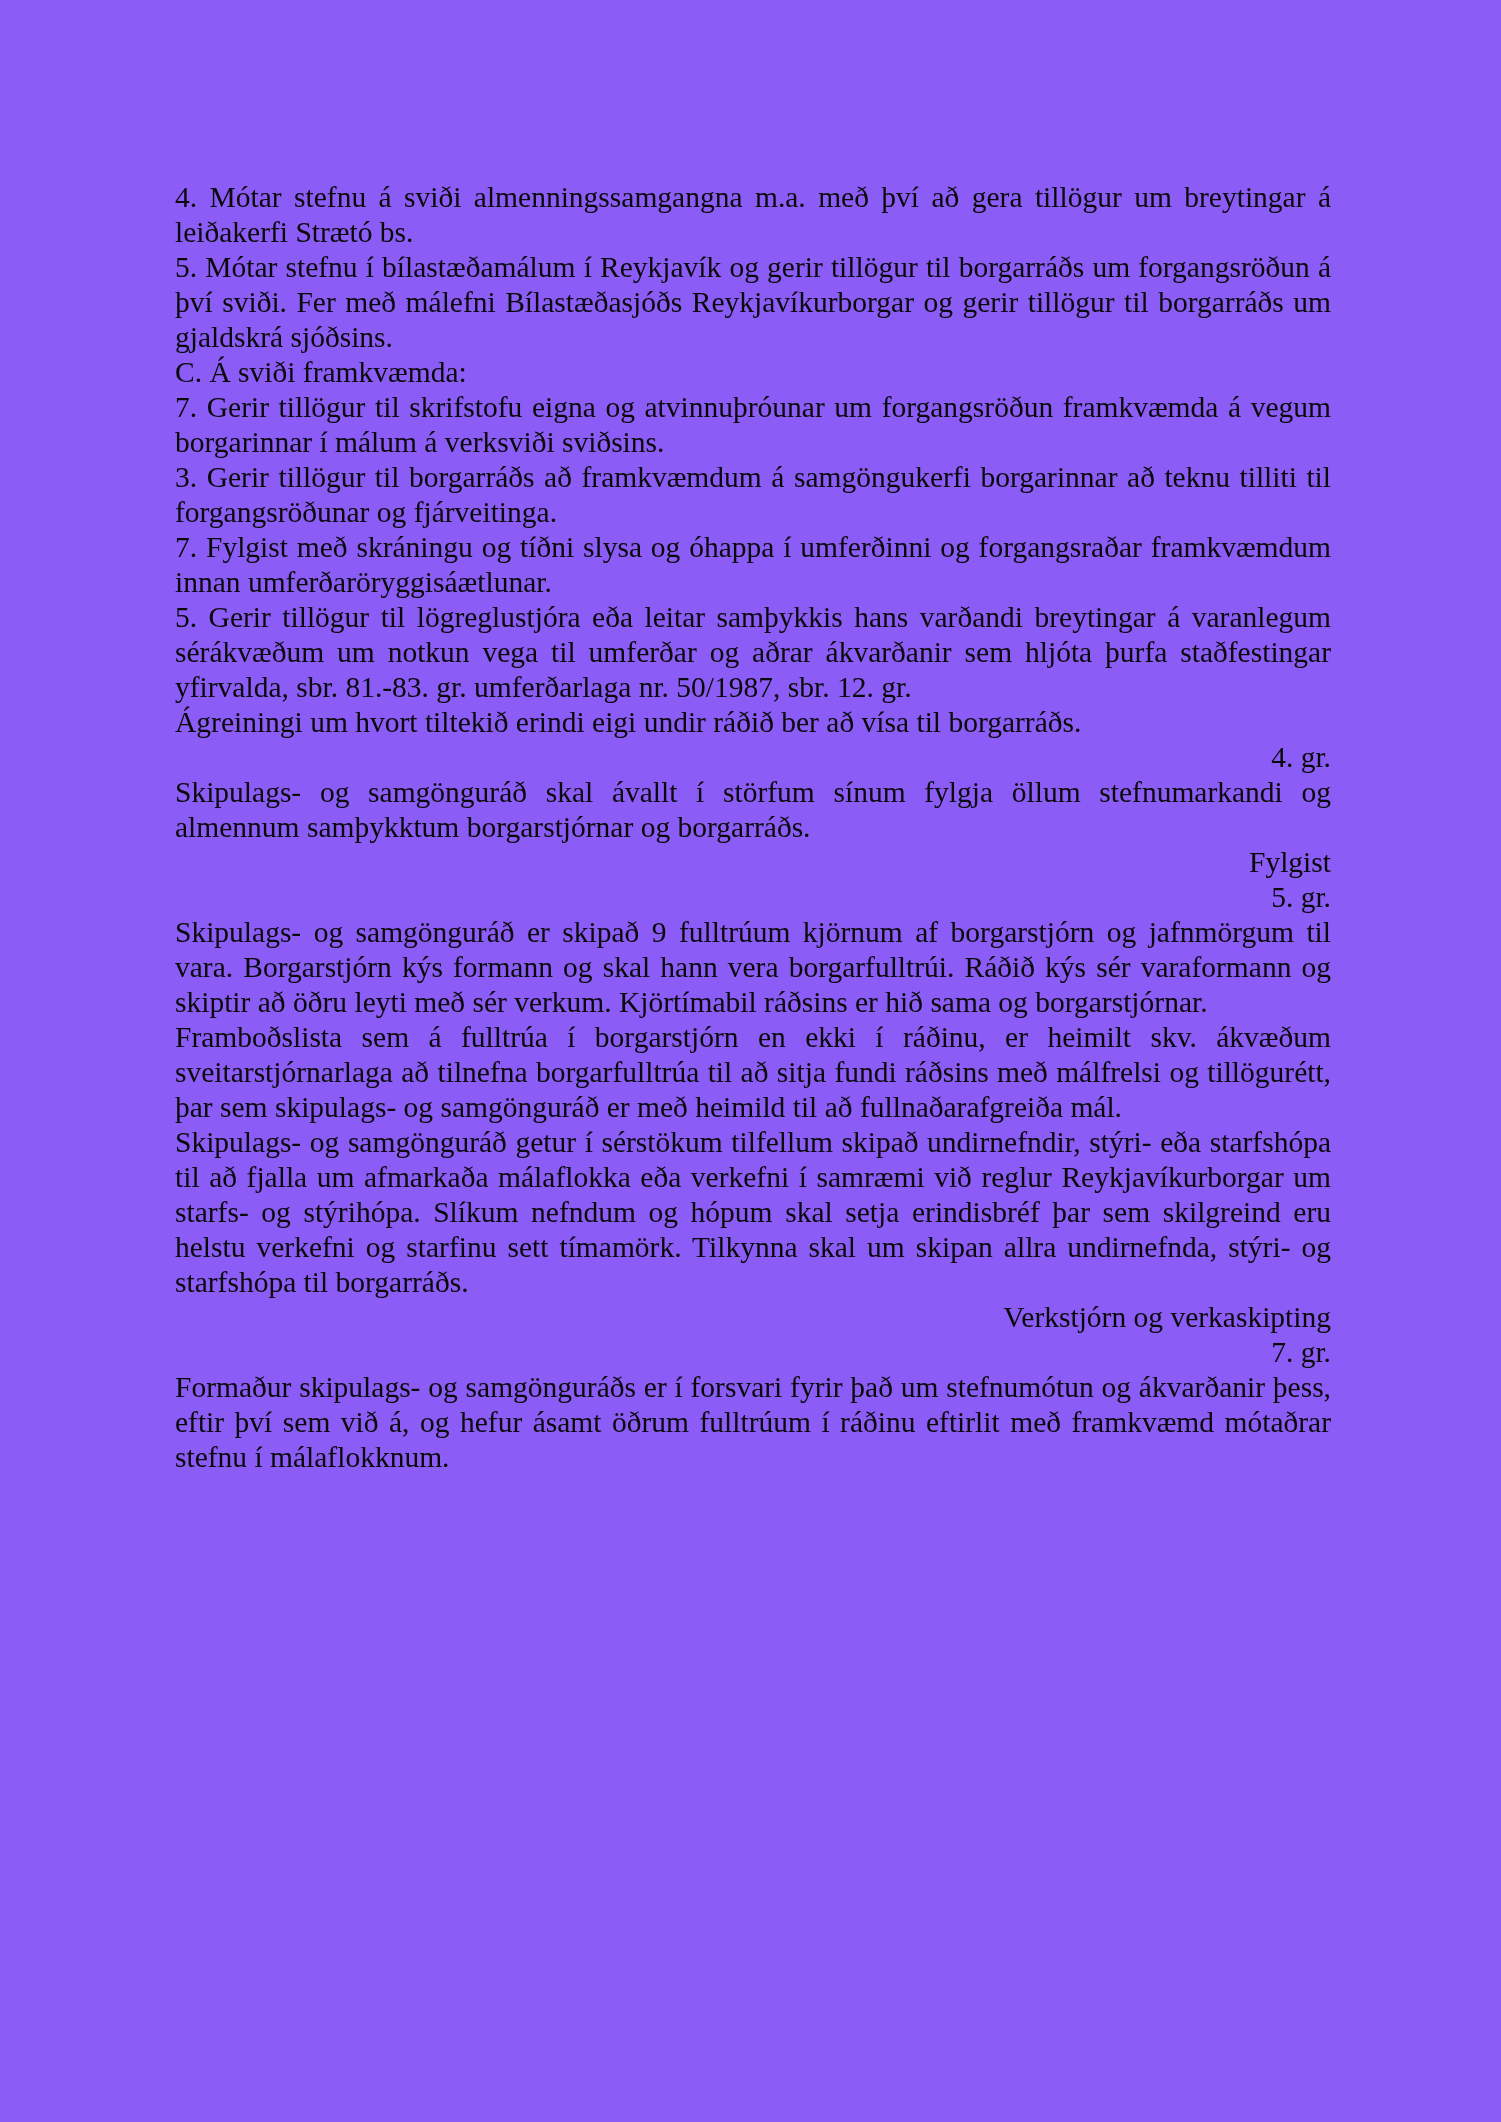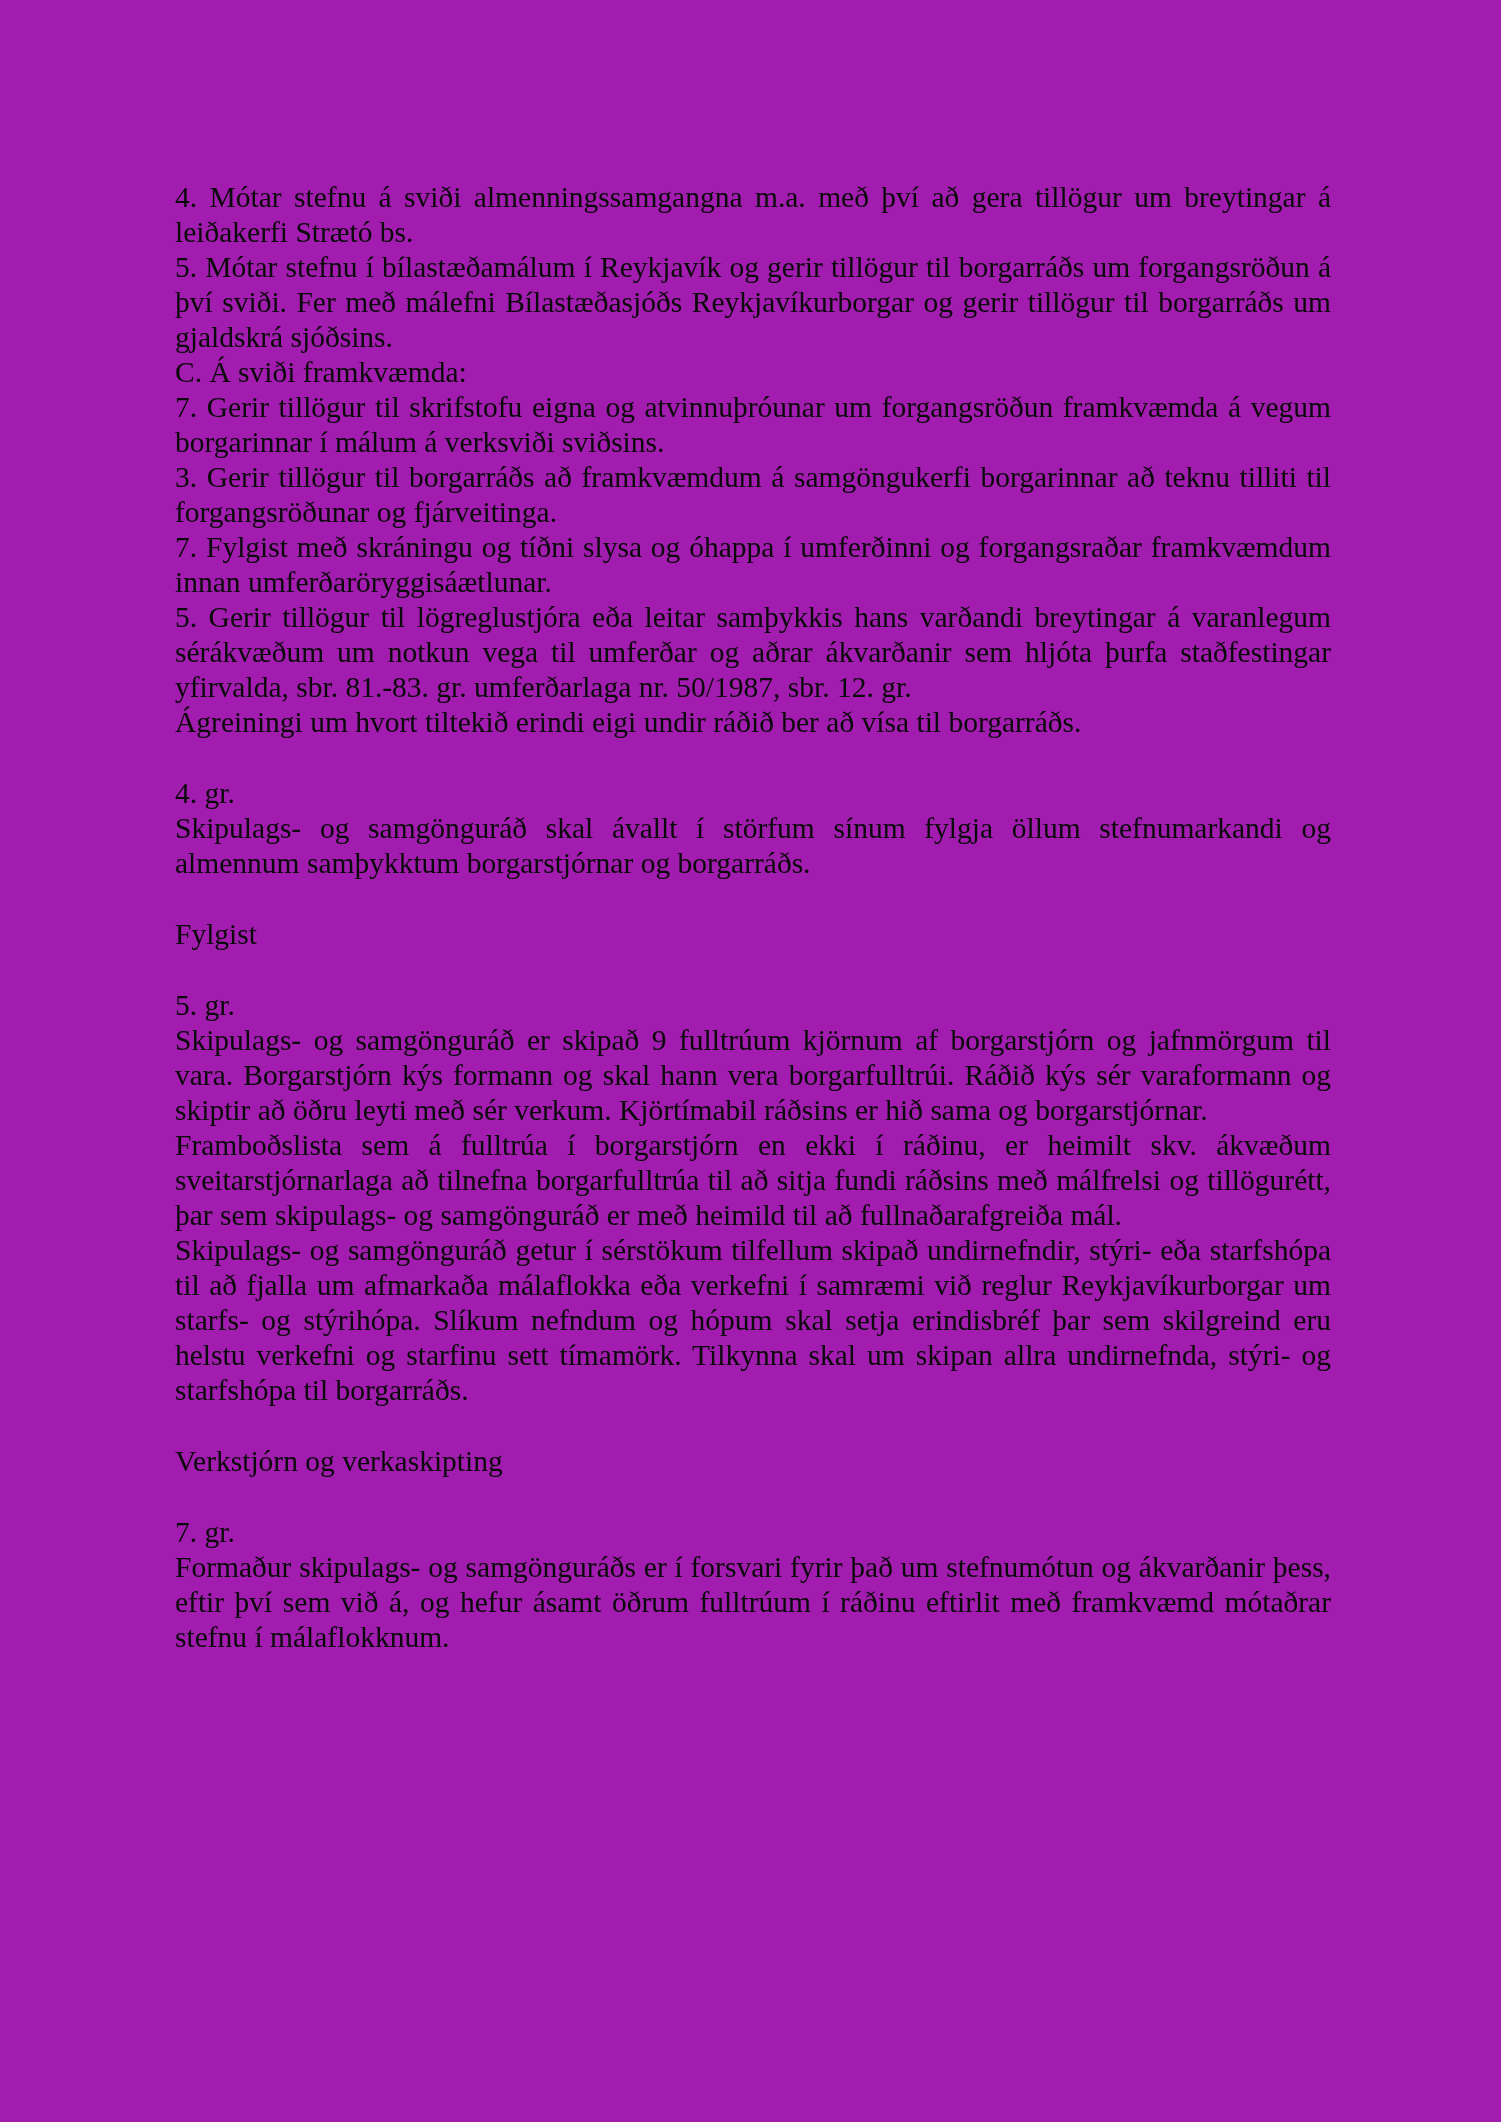--- a/index.html
+++ b/index.html
@@ -4,42 +4,41 @@
 <style>
   html, body {
     margin: 0;
     padding: 0;
     background: #ffffff;
   }
   .page {
     position: relative;
     width: 1501px;
     height: 2122px;
-    background: #a21caf;
+    background: #8b5cf6;
     overflow: hidden;
     font-family: "Liberation Serif", "DejaVu Serif", serif;
     color: #0a0a0a;
   }
   .text-block {
     position: absolute;
     left: 175px;
     top: 180px;
     width: 1156px;
     font-size: 29.5px;
     line-height: 35px;
     letter-spacing: 0px;
   }
   .text-block p {
     margin: 0;
     padding: 0;
     text-align: justify;
   }
   .text-block p.center {
-    text-align: left;
-    margin-top: 36px;
+    text-align: right;
   }
   .gap-1 { margin-top: 35px; }   
   .gap-2 { margin-top: 70px; }   
 </style>
 </head>
 <body>
 
 <div class="page">
   <div class="text-block">
 

